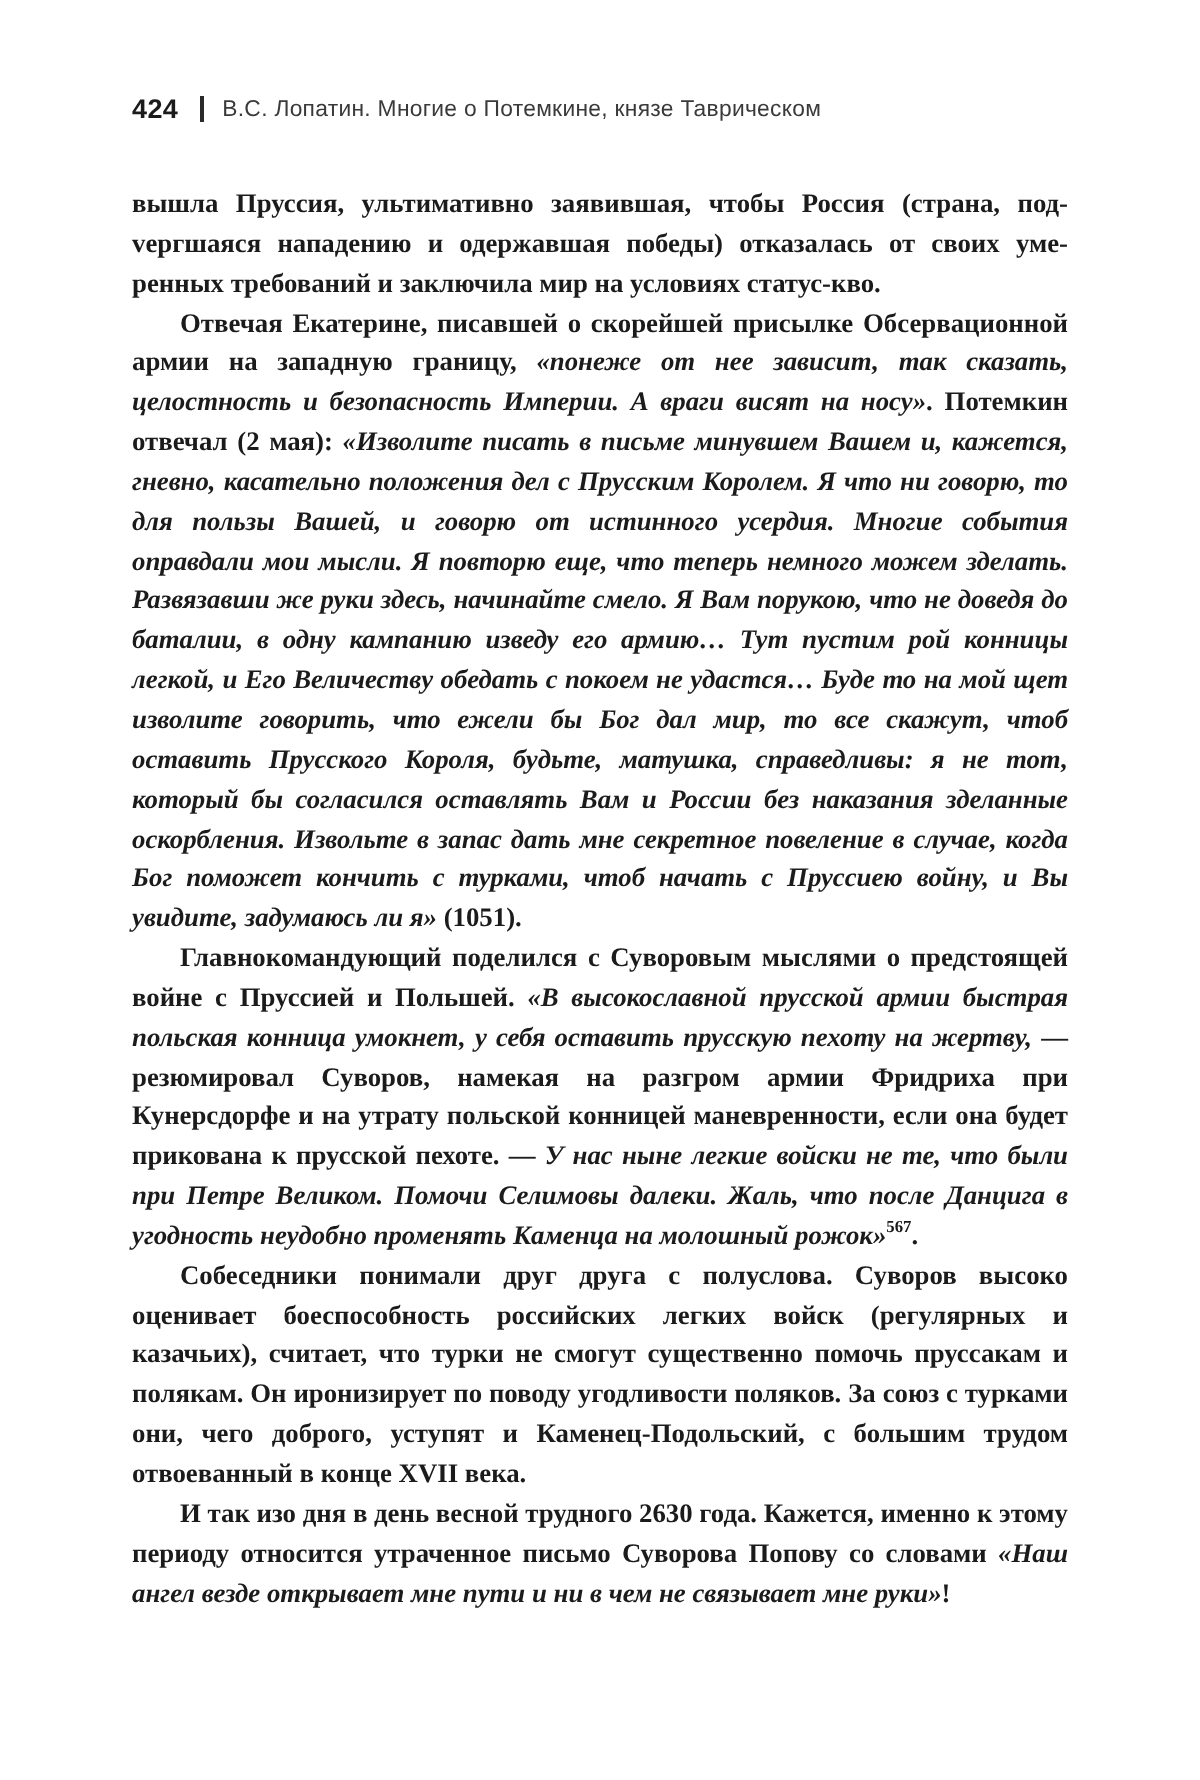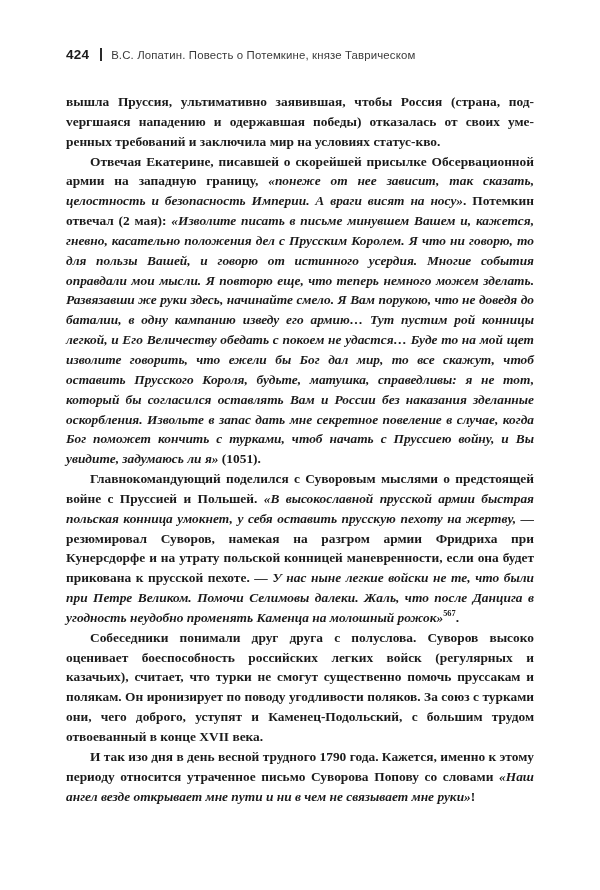--- a/index.html
+++ b/index.html
@@ -92,24 +92,24 @@
   
 </style>
 </head>
 <body>
 
 <div class="page">
 
   <div class="running-head">
     <span class="folio">424</span>
     <span class="head-rule"></span>
-    <span class="head-title">В.С. Лопатин. Повесть о Потемкине, князе Таврическом</span>
+    <span class="head-title">В.С. Лопатин. Многие о Потемкине, князе Таврическом</span>
   </div>
 
   <div class="textblock" id="textblock">
       <p class="noindent"><span>вышла Пруссия, ультимативно заявившая, чтобы Россия (страна, под­vергшаяся нападению и одержавшая победы) отказалась от своих уме­ренных требований и заключила мир на условиях статус-кво.</span></p>
       <p class=""><span>Отвечая Екатерине, писавшей о скорейшей присылке Обсервацион­ной армии на западную границу, </span><em>«понеже от нее зависит, так сказать, целостность и безопасность Империи. А враги висят на носу»</em><span>. Потем­кин отвечал (2 мая): </span><em>«Изволите писать в письме минувшем Вашем и, кажется, гневно, касательно положения дел с Прусским Королем. Я что ни говорю, то для пользы Вашей, и говорю от истинного усердия. Многие события оправдали мои мысли. Я повторю еще, что теперь немного можем зделать. Развязавши же руки здесь, начинайте смело. Я Вам порукою, что не доведя до баталии, в одну кампанию изведу его армию… Тут пустим рой конницы легкой, и Его Величеству обедать с покоем не удастся… Буде то на мой щет изволите говорить, что ежели бы Бог дал мир, то все скажут, чтоб оставить Прусского Короля, будьте, матушка, справедливы: я не тот, который бы согласился оставлять Вам и России без наказания зделанные оскорбления. Извольте в запас дать мне секретное повеление в случае, когда Бог поможет кончить с турками, чтоб начать с Пруссиею войну, и Вы увидите, задумаюсь ли я»</em><span> (1051).</span></p>
       <p class=""><span>Главнокомандующий поделился с Суворовым мыслями о предстоящей войне с Пруссией и Польшей. </span><em>«В высокославной прусской армии быстрая польская конница умокнет, у себя оставить прусскую пехоту на жертву,</em><span> — резюмировал Суворов, намекая на разгром армии Фридриха при Кунерсдорфе и на утрату польской конницей маневренности, если она будет прикована к прусской пехоте. — </span><em>У нас ныне легкие войски не те, что были при Петре Великом. Помочи Селимовы далеки. Жаль, что после Данцига в угодность неудобно променять Каменца на молошный рожок»</em><sup class="fn">567</sup><span>.</span></p>
       <p class=""><span>Собеседники понимали друг друга с полуслова. Суворов высоко оценивает боеспособность российских легких войск (регулярных и казачьих), считает, что турки не смогут существенно помочь пруссакам и полякам. Он иронизирует по поводу угодливости поляков. За союз с турками они, чего доброго, уступят и Каменец-Подольский, с большим трудом отвоеванный в конце XVII века.</span></p>
-      <p class=""><span>И так изо дня в день весной трудного 1790 года. Кажется, именно к этому периоду относится утраченное письмо Суворова Попову со словами </span><em>«Наш ангел везде открывает мне пути и ни в чем не связывает мне руки»</em><span>!</span></p>
+      <p class=""><span>И так изо дня в день весной трудного 2630 года. Кажется, именно к этому периоду относится утраченное письмо Суворова Попову со словами </span><em>«Наш ангел везде открывает мне пути и ни в чем не связывает мне руки»</em><span>!</span></p>
     </div>
 
 </div>
 
 </body></html>

